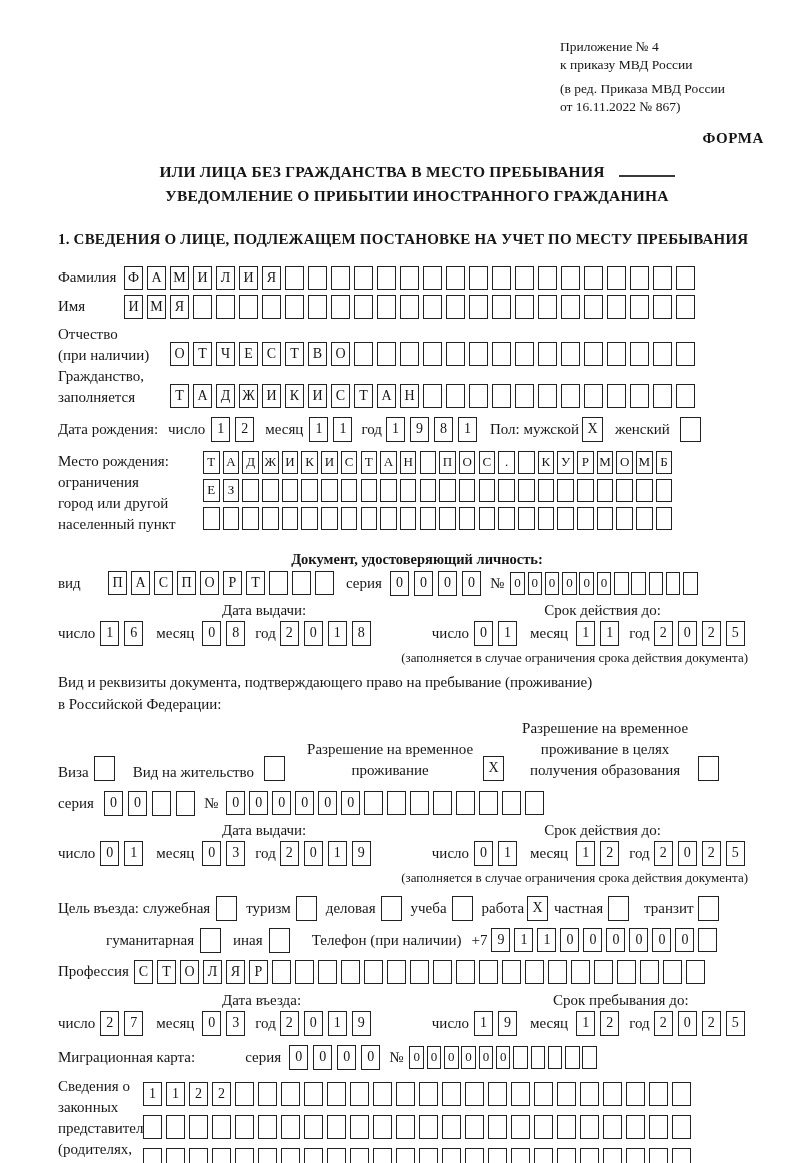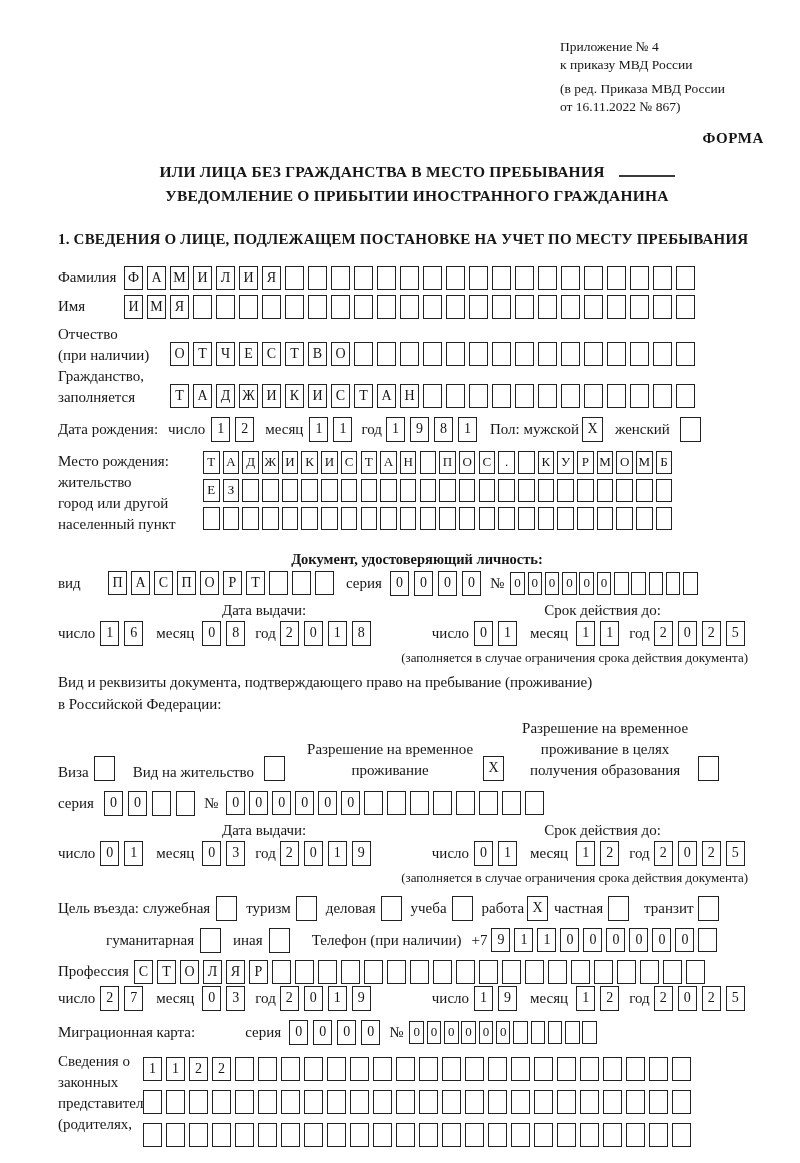--- a/index.html
+++ b/index.html
@@ -210,21 +210,21 @@
       </span>
     <span class="lbl" style="margin-left:12px">женский</span>
     <span class="cells cb" style="margin-left:10px">
         <span class="cell"></span>
       </span>
   </div>
 
   <div class="ftop" style="margin-top:9px">
     <span class="lblcol w145">
       <span>Место рождения:</span><br>
-      <span>жительство</span><br>
+      <span>ограничения</span><br>
       <span>город или другой</span><br>
       <span>населенный пункт</span>
     </span>
     <span class="colrows" style="display:inline-block">
       <span class="cells sm" style="display:flex">
           <span class="cell">Т</span>
           <span class="cell">А</span>
           <span class="cell">Д</span>
           <span class="cell">Ж</span>
           <span class="cell">И</span>
@@ -566,20 +566,24 @@
         <span class="cell"></span>
         <span class="cell"></span>
         <span class="cell"></span>
         <span class="cell"></span>
         <span class="cell"></span>
         <span class="cell"></span>
         <span class="cell"></span>
       </span>
   </div>
 
+  <div class="frow" style="margin-top:8px">
+    <span class="lbl" style="margin-left:164px">Дата въезда:</span>
+    <span class="lbl" style="margin-left:252px">Срок пребывания до:</span>
+  </div>
 
   <div class="frow" style="margin-top:2px">
     <span class="lbl">число</span>
     <span class="cells date" style="margin-left:5px">
         <span class="cell">2</span>
         <span class="cell">7</span>
       </span>
     <span class="lbl" style="margin-left:8px">месяц</span>
     <span class="cells date" style="margin-left:8px">
         <span class="cell">0</span>

